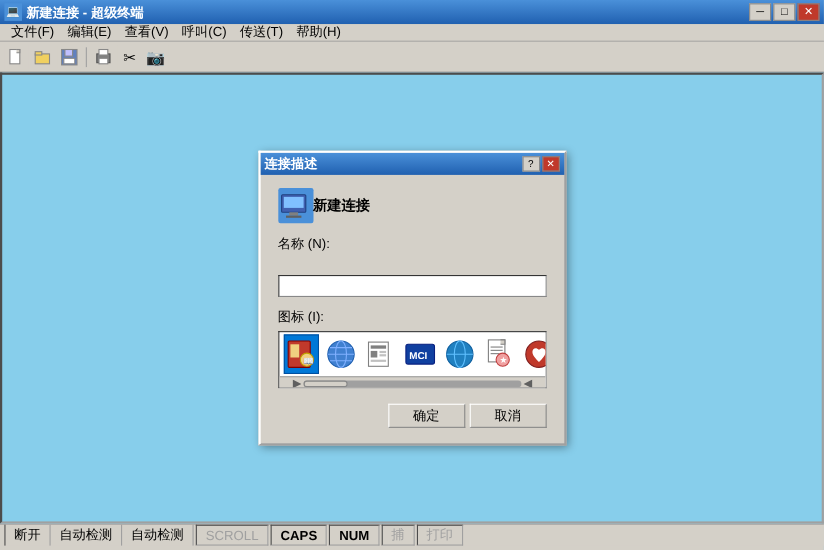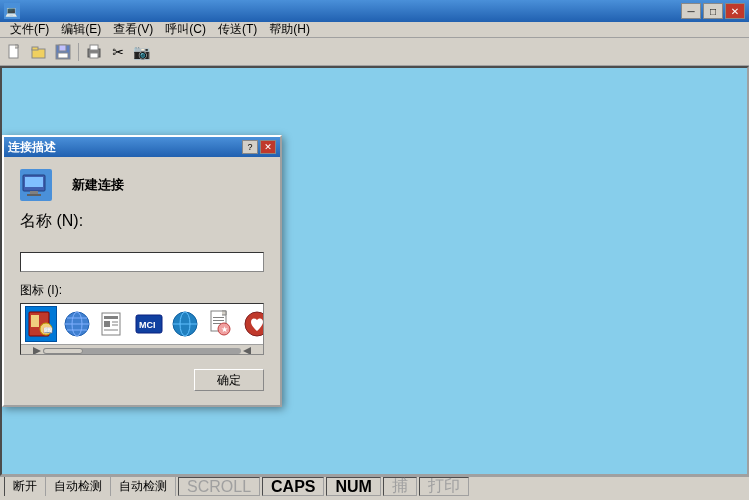--- a/index.html
+++ b/index.html
@@ -110,20 +110,21 @@
       position: relative;
       border: 2px inset #a0a0a0;
     }
 
     
     .dialog-backdrop {
       position: absolute;
       top: 0; left: 0; right: 0; bottom: 0;
       display: flex;
       align-items: center;
+      justify-content: center;
     }
 
     .dialog {
       background: #d4d0c8;
       border: 2px solid #a0a0a0;
       border-top-color: #ffffff;
       border-left-color: #ffffff;
       width: 280px;
       box-shadow: 2px 2px 8px rgba(0,0,0,0.4);
     }
@@ -157,21 +158,21 @@
       color: #000;
     }
     .dialog-btn-small.close-btn { background: #c0392b; color: white; }
 
     .dialog-body {
       padding: 12px 16px;
     }
     .dialog-header-row {
       display: flex;
       align-items: center;
-      gap: 20px;
+      gap: 0;
       margin-bottom: 10px;
     }
     .dialog-icon {
       width: 32px;
       height: 32px;
       background: #4a90d9;
       border-radius: 2px;
       display: flex;
       align-items: center;
       justify-content: center;
@@ -179,21 +180,21 @@
     }
     .dialog-title-text {
       font-size: 13px;
       font-weight: bold;
     }
     .dialog-desc {
       font-size: 12px;
       margin-bottom: 6px;
     }
     .dialog-label {
-      font-size: 16px;
+      font-size: 12px;
       margin-bottom: 20px;
     }
     .dialog-input {
       width: 100%;
       height: 20px;
       border: 1px inset #888;
       background: white;
       padding: 1px 4px;
       font-size: 12px;
       margin-bottom: 10px;
@@ -286,41 +287,42 @@
       height: 100%;
       display: flex;
       align-items: center;
     }
     .status-item:first-child {
       border-left: 1px inset #a0a0a0;
       text-align: center;
     }
     .status-indicator {
       padding: 1px 8px;
-      font-size: 16px;
+      font-size: 12px;
       height: 100%;
       display: flex;
       align-items: center;
       border: 1px inset #a0a0a0;
       margin-left: 2px;
     }
     .status-indicator.active {
       color: #000000;
       font-weight: bold;
     }
     .status-indicator.inactive {
       color: #a0a0a0;
     }
   </style>
 </head>
 <body>
 
 <div class="title-bar">
   <div class="title-bar-left">
     <div class="title-bar-icon">💻</div>
+    <span class="title-bar-text">新建连接 - 超级终端</span>
   </div>
   <div class="title-bar-buttons">
     <div class="title-btn">─</div>
     <div class="title-btn">□</div>
     <div class="title-btn close">✕</div>
   </div>
 </div>
 
 <div class="menu-bar">
   <span class="menu-item">文件(F)</span>
@@ -474,20 +476,21 @@
             </div>
             <svg width="8" height="8" viewBox="0 0 8 8">
                 <polygon points="0,4 8,0 8,8" fill="#606060"></polygon>
               </svg>
           </div>
         </div>
 
         
         <div class="dialog-buttons">
           <button class="dialog-action-btn">确定</button>
+          <button class="dialog-action-btn">取消</button>
         </div>
       </div>
     </div>
   </div>
 </div>
 
 <div class="status-bar">
   <span class="status-item">断开</span>
   <span class="status-item">自动检测</span>
   <span class="status-item">自动检测</span>

